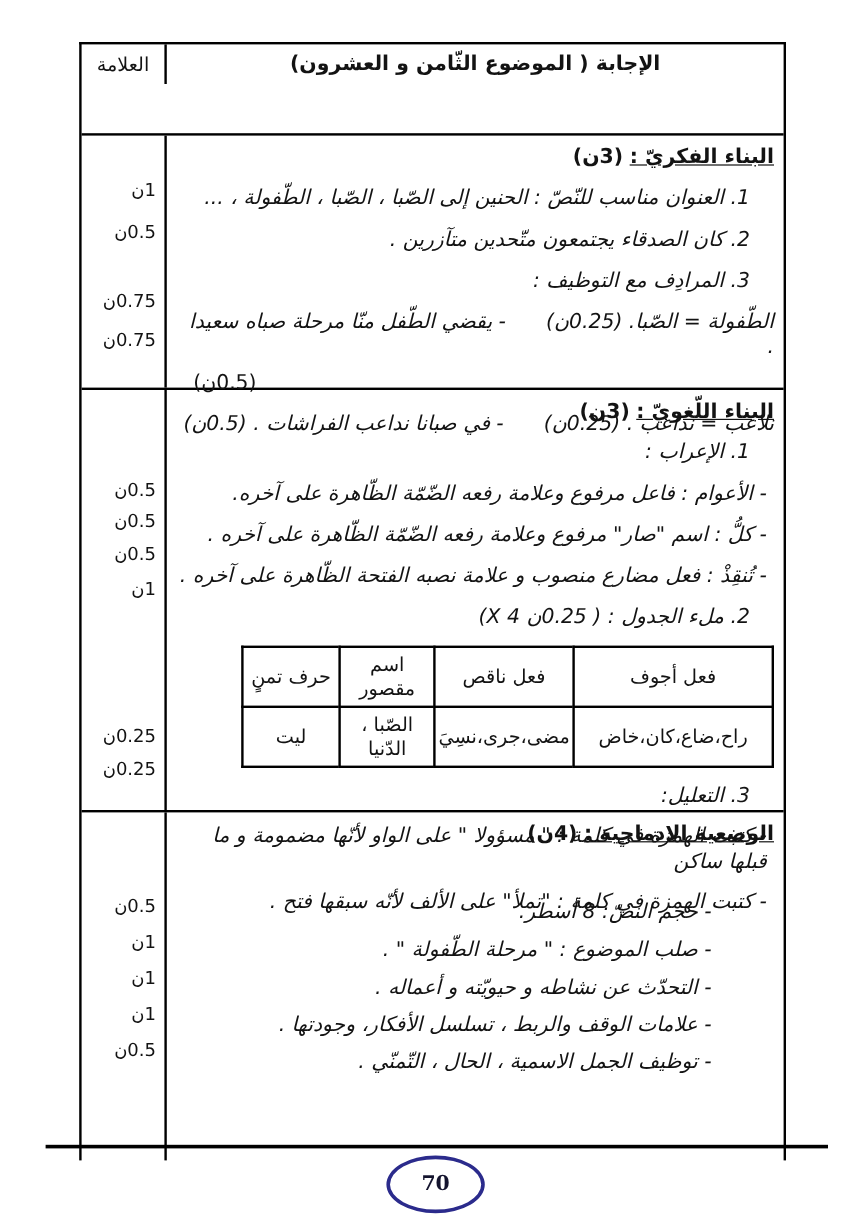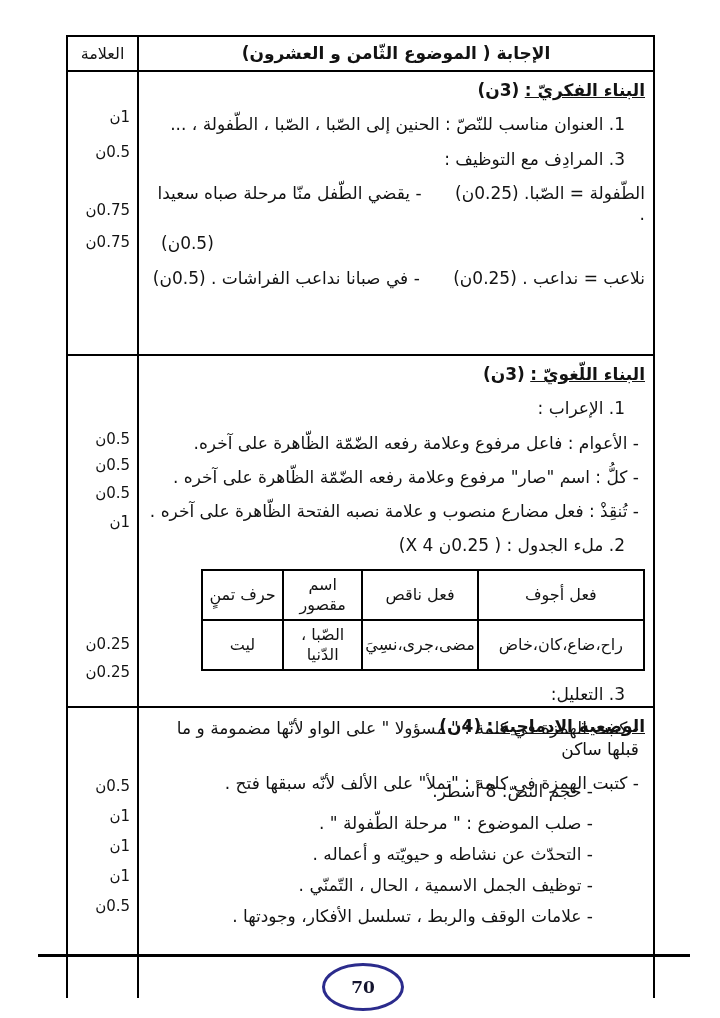--- a/index.html
+++ b/index.html
@@ -13,35 +13,35 @@
   
   .atable {
     position:absolute; top:35px; right:65px; width:589px;
     border:2px solid #000; border-bottom:none; box-sizing:border-box;
   }
   .row { display:flex; box-sizing:border-box; }
   .row + .row { border-top:2px solid #000; }
   .cell-answer { flex:1; border-left:2px solid #000; box-sizing:border-box; padding:6px 8px; font-size:17px; line-height:1.25; }
   .cell-mark   { width:69px; position:relative; box-sizing:border-box; }
   .row-header  { height:33px; }
-  .row-s1      { height:284px; }
+  .row-s1      { height:212px;margin-top:41px; }
   .row-s2      { height:352px; }
   .row-s3      { height:292px; }
 
   .row-header .cell-answer { display:flex; align-items:center; justify-content:center; padding:0; }
   .row-header .cell-mark   { display:flex; align-items:center; justify-content:center; }
   .title-text { font-weight:bold; font-size:17px; }
   .mark-head  { font-weight:normal; font-size:16px; }
 
   .sec-title { margin:2px 0 0 0; }
   .sec-title .u { text-decoration:underline; font-weight:bold; }
   .sec-title .m { font-weight:bold; }
 
   p { margin:0; }
-  .ln   { margin-top:13px; }
+  .ln   { margin-top:13px;font-style:italic; }
   .num  { padding-right:20px; }   
   .dash { padding-right:6px; }    
   .left-only { text-align:left; padding-left:14px; margin-top:8px; }
   .gap-after { margin-left:28px; }
 
   .marks span {
     position:absolute; right:7px; font-size:15px; white-space:nowrap;
   }
 
   
@@ -85,20 +85,21 @@
       </div>
     </div>
 
     <div class="row row-s1">
       <div class="cell-answer">
         <p class="sec-title">
           <span class="u">البناء الفكريّ :</span>
           <span class="m">(3ن)</span>
         </p>
         <p class="ln num">1. العنوان مناسب للنّصّ : الحنين إلى الصّبا ، الصّبا ، الطّفولة ، ...</p>
+        <p class="ln num">2. كان الصدقاء يجتمعون متّحدين متآزرين .</p>
         <p class="ln num">3. المرادِف مع التوظيف :</p>
         <p class="ln">
           <span class="gap-after">الطّفولة = الصّبا. (0.25ن)</span>
           <span>- يقضي الطّفل منّا مرحلة صباه سعيدا .</span>
         </p>
         <p class="left-only">(0.5ن)</p>
         <p class="ln">
           <span class="gap-after">نلاعب = نداعب . (0.25ن)</span>
           <span>- في صبانا نداعب الفراشات . (0.5ن)</span>
         </p>
@@ -157,22 +158,22 @@
     <div class="row row-s3 s3">
       <div class="cell-answer">
         <p class="sec-title">
           <span class="u">الوضعية الادماجية :</span>
           <span class="m">(4ن)</span>
         </p>
         <div class="s3-gap"></div>
         <p class="ln dash ln1">- حجم النصّ: 8 أسطر.</p>
         <p class="ln dash">- صلب الموضوع : " مرحلة الطّفولة " .</p>
         <p class="ln dash">- التحدّث عن نشاطه و حيويّته و أعماله .</p>
+        <p class="ln dash">- علامات الوقف والربط ، تسلسل الأفكار، وجودتها .</p>
         <p class="ln dash">- توظيف الجمل الاسمية ، الحال ، التّمنّي .</p>
-        <p class="ln dash">- علامات الوقف والربط ، تسلسل الأفكار، وجودتها .</p>
       </div>
       <div class="cell-mark marks">
         <span style="top:69px">0.5ن</span>
         <span style="top:99px">1ن</span>
         <span style="top:129px">1ن</span>
         <span style="top:159px">1ن</span>
         <span style="top:189px">0.5ن</span>
       </div>
     </div>
 

